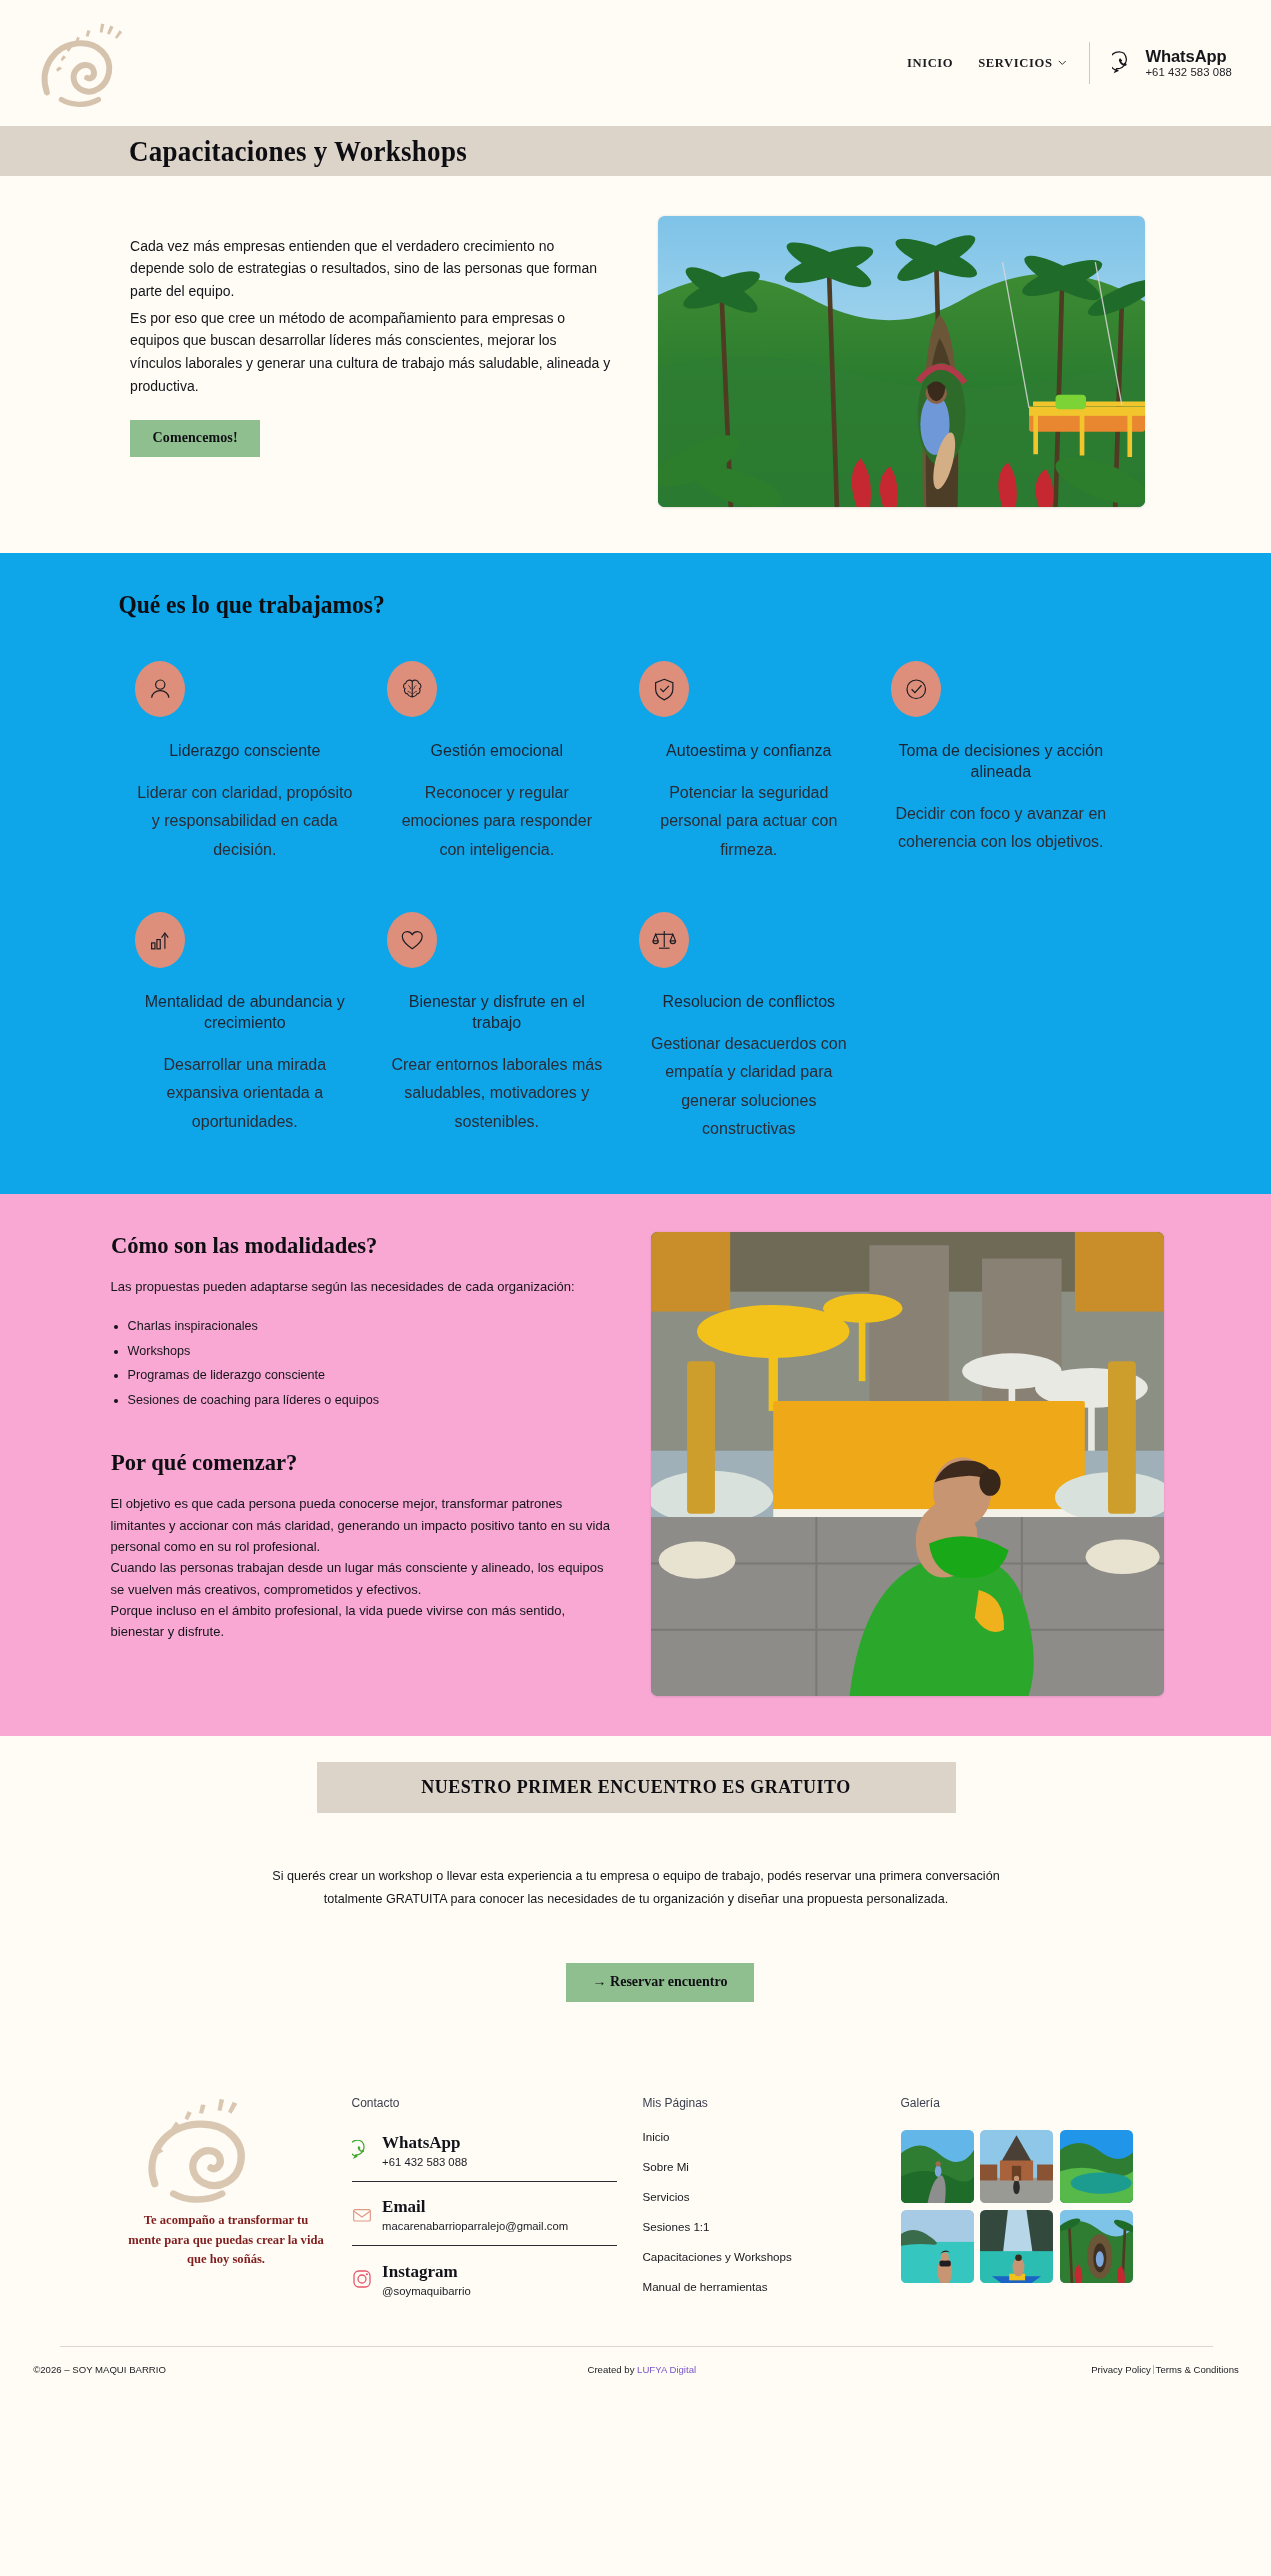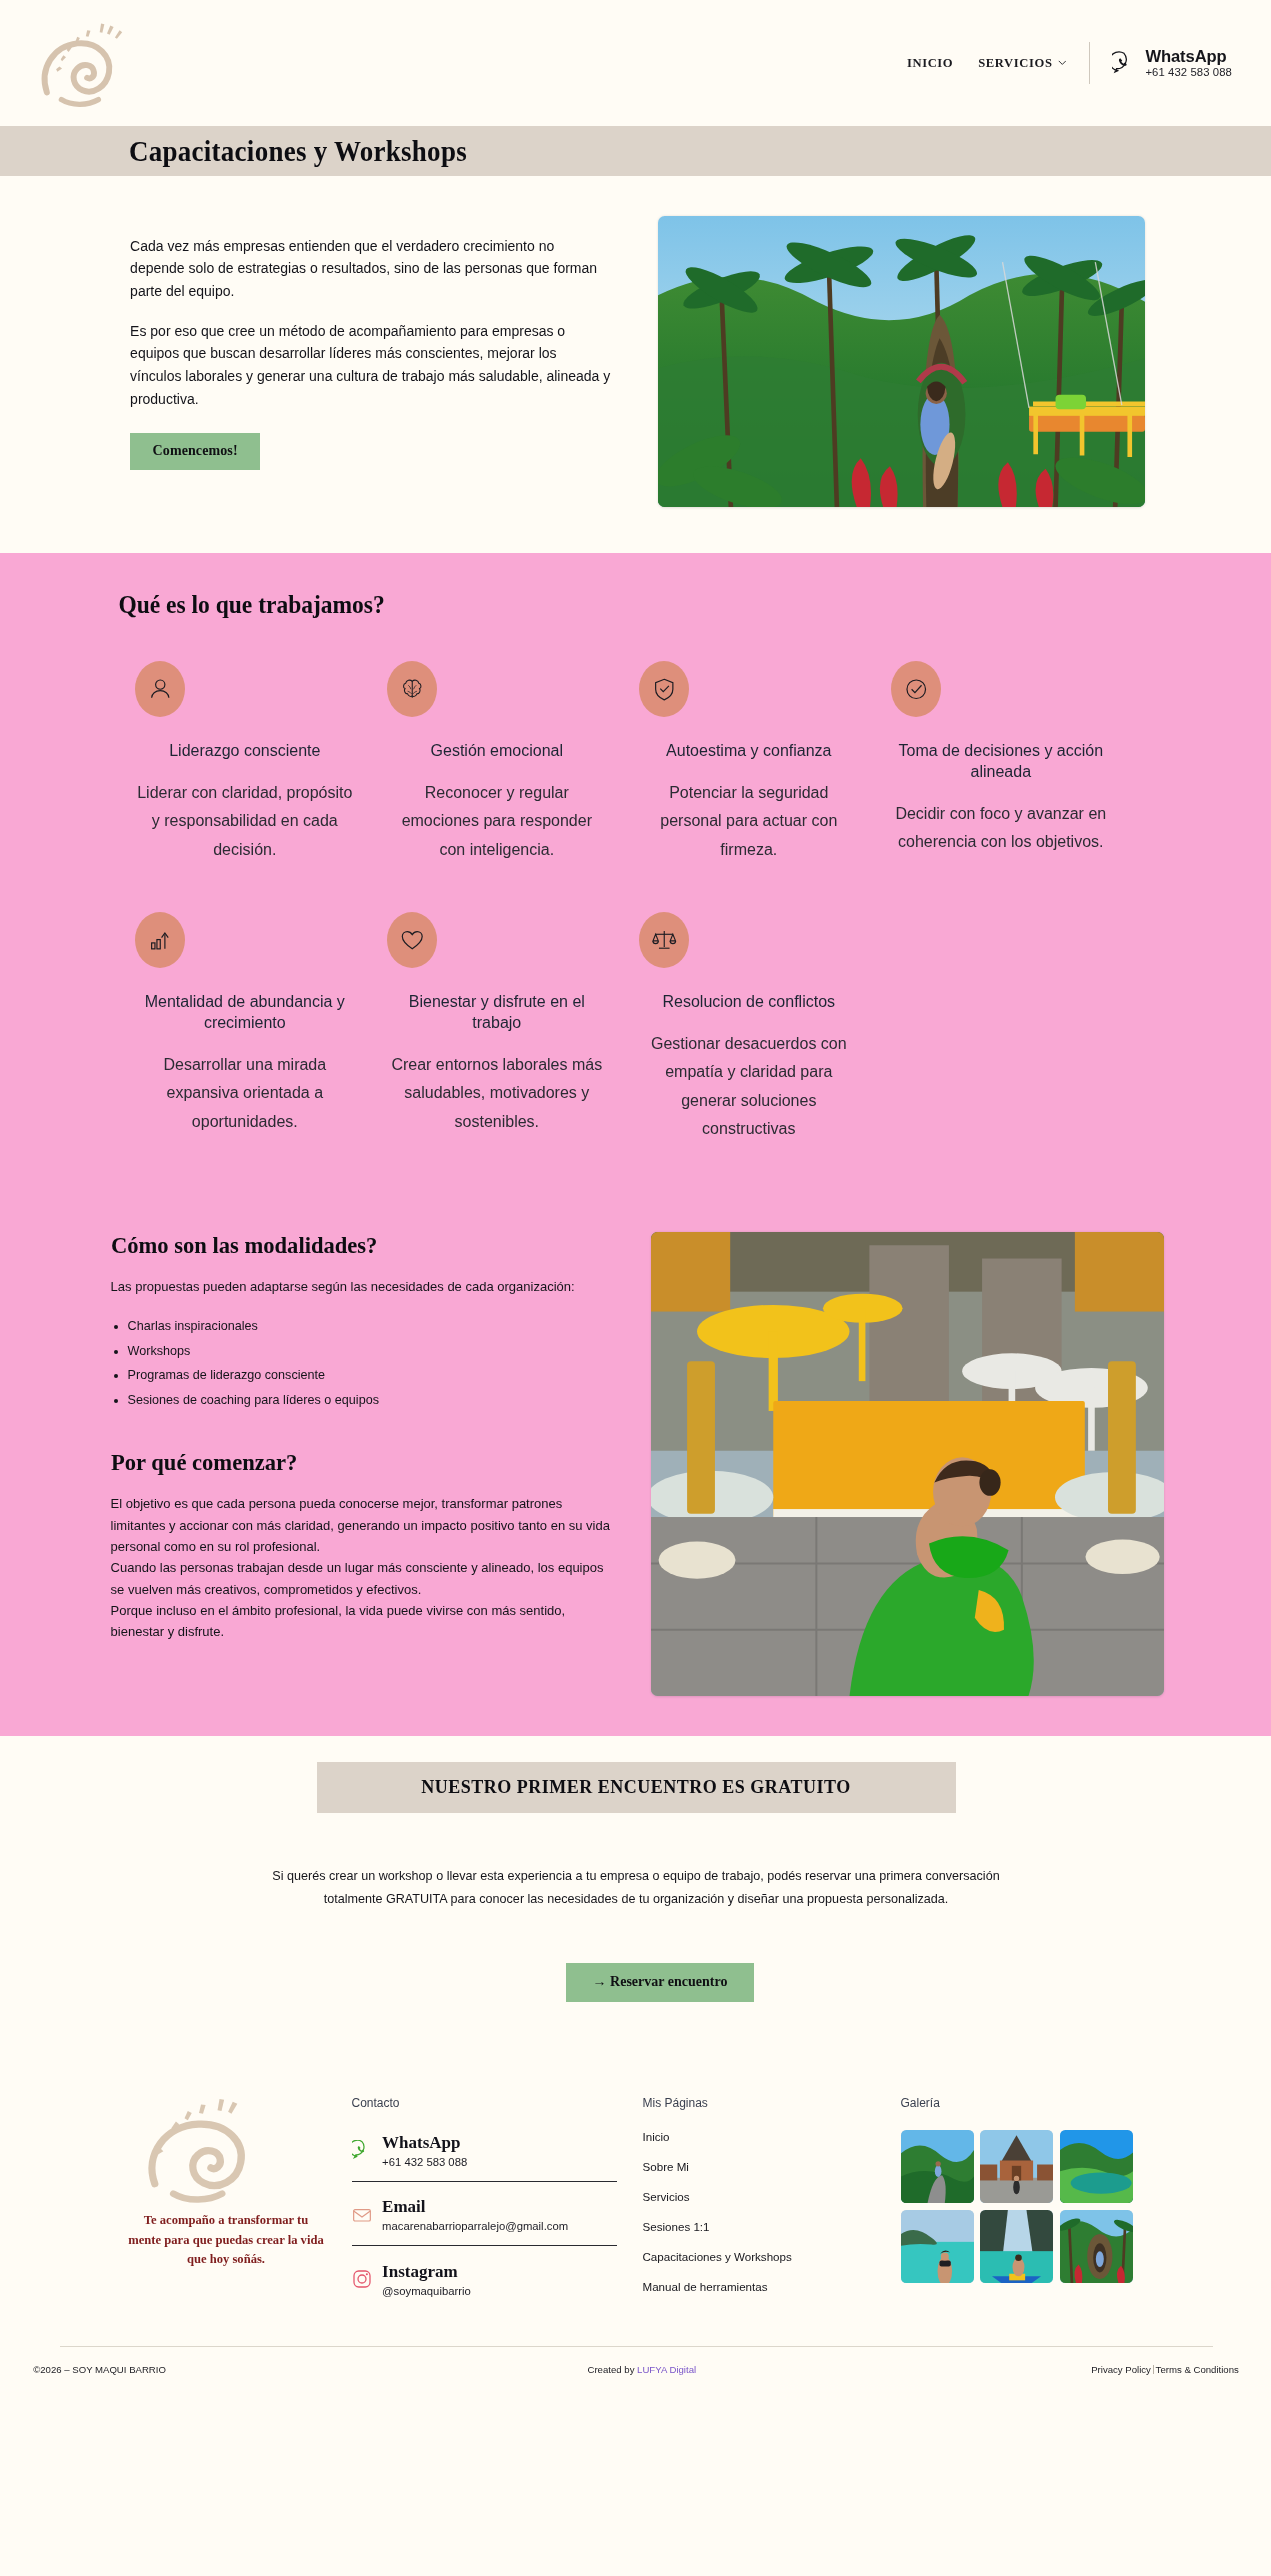--- a/index.html
+++ b/index.html
@@ -70,21 +70,21 @@
     gap: 46px;
     border-radius: 19px;
   }
   .hero-left { width: 484px; padding-top: 18.5px; padding-left: 2.6px; }
   .hero-p {
     font-size: 14px;
     line-height: 1.62;
     color: #14141a;
     margin-bottom: 0;
   }
-  .hero-p + .hero-p { margin-top: 17px; }
+  .hero-p + .hero-p { margin-top: 4px; }
   .btn-green {
     display: inline-block;
     margin-top: 22.5px;
     background: #8FBF8F;
     color: #101014;
     border: none;
     font-family: "Liberation Serif", serif;
     font-weight: 700;
     font-size: 14px;
     letter-spacing: 0.1px;
@@ -95,21 +95,21 @@
     width: 487px;
     height: 291px;
     border-radius: 6.6px;
     flex: none;
     overflow: hidden;
     box-shadow: 0 0.7px 2.6px rgba(0,0,0,.12);
   }
   .hero-img svg, .mod-img svg, .g-thumb svg { display: block; width: 100%; height: 100%; }
 
   
-  .beige { background: #f9a8d4; padding: 38px 0 50px 0; }
+  .beige { background: #0ea5e9; padding: 38px 0 50px 0; }
   .beige h2 {
     font-family: "Liberation Serif", serif;
     font-weight: 700;
     font-size: 25px;
     color: #0d0d12;
     padding-left: 126px;
     margin-bottom: 42px;
     transform: scaleX(0.94);
     transform-origin: left center;
   }

